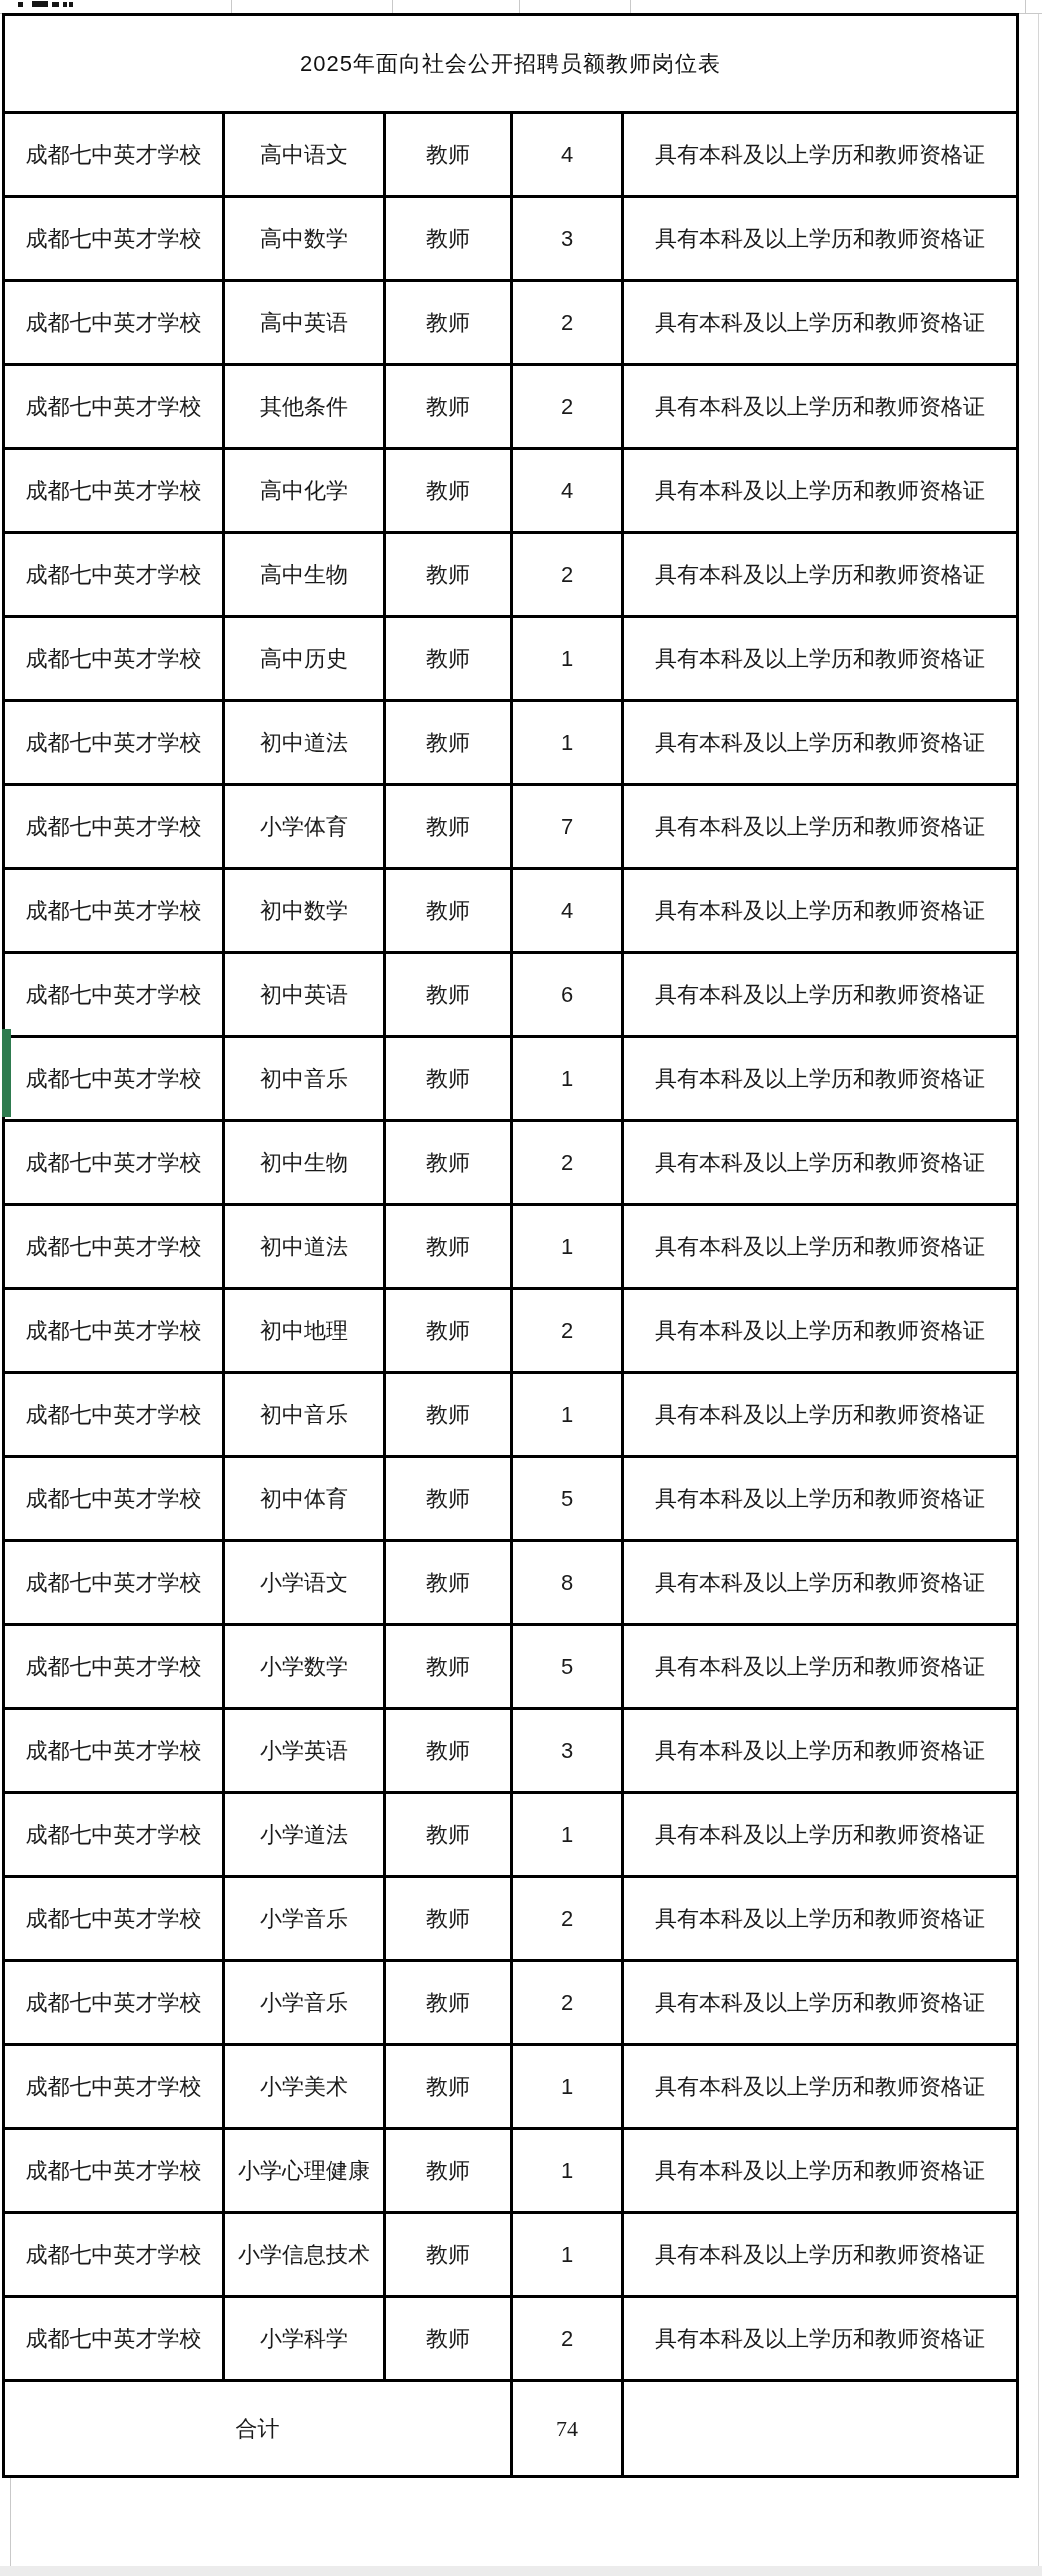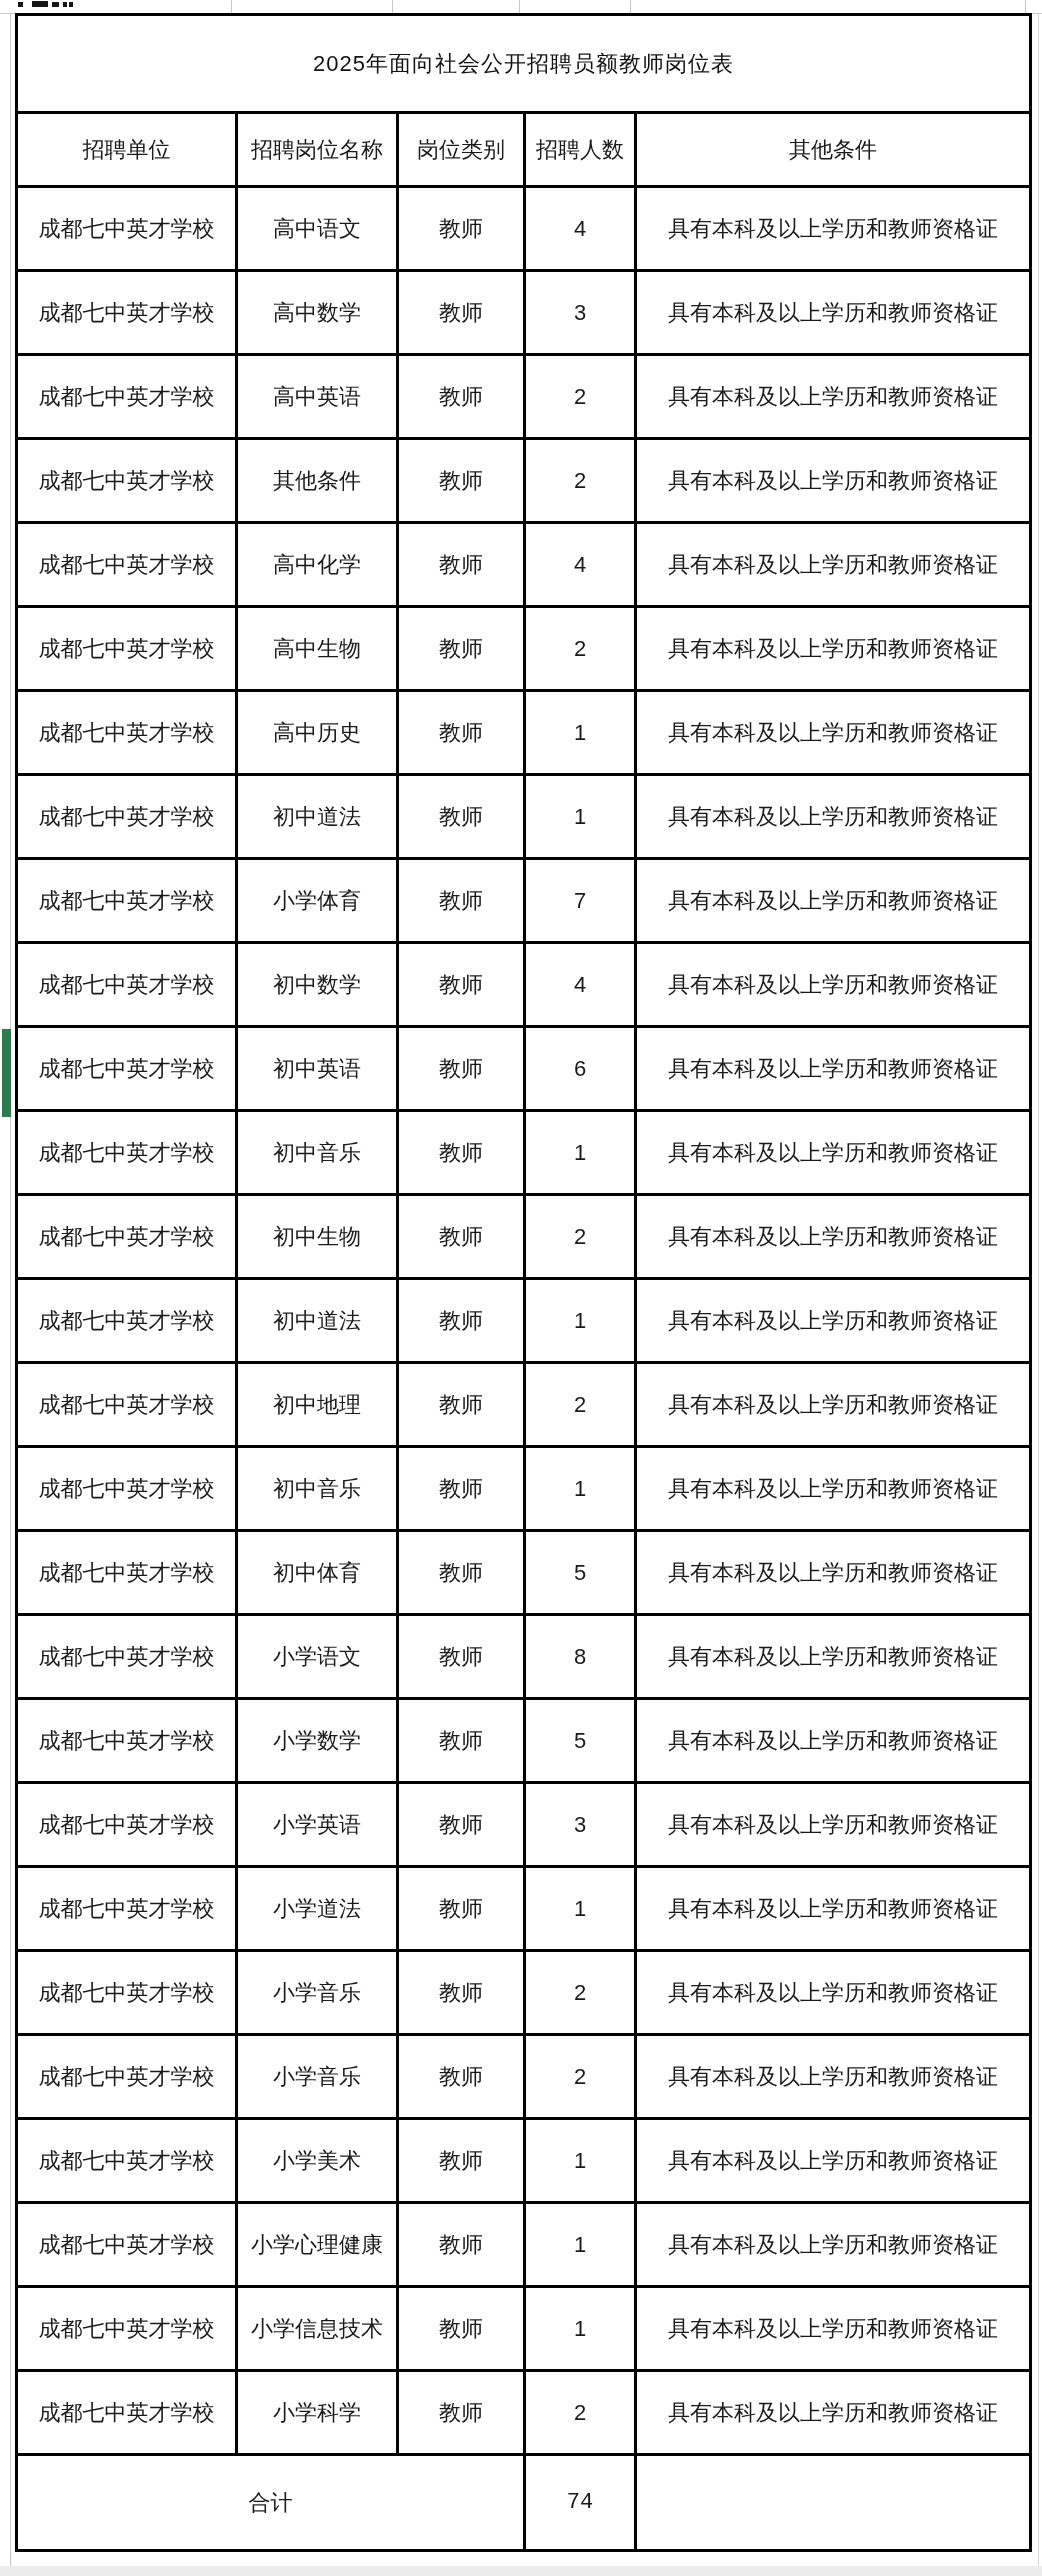--- a/index.html
+++ b/index.html
@@ -47,21 +47,21 @@
   .remnant {
     position: absolute;
     top: 2px;
     height: 5px;
     background: #151515;
   }
 
   
   table.sheet {
     position: absolute;
-    left: 15px;
+    left: 2px;
     top: 13px;
     width: 1015px;
     border-collapse: collapse;
     table-layout: fixed;
     background: #ffffff;
     z-index: 3;
   }
   table.sheet td {
     border: 3px solid #000000;
     text-align: center;
@@ -78,21 +78,21 @@
 
   td.title-cell {
     border: 1px solid #c9c9c9;
     border-bottom: 3px solid #000000;
     font-size: 34px;
     letter-spacing: 1px;
     color: #111111;
   }
   td.count-cell { font-size: 23px; }
   td.total-count-cell {
-    font-family: Liberation Mono, monospace;
+    font-family: Liberation Serif, serif;
     font-size: 25px;
   }
 
   
   .selection-bar {
     position: absolute;
     left: 2px;
     width: 9px;
     top: 1030px;   
     height: 87px;
@@ -135,27 +135,20 @@
     <col style="width:220px">
     <col style="width:161px">
     <col style="width:127px">
     <col style="width:111px">
     <col style="width:395px">
   </colgroup>
   <tbody>
     <tr class="title-row">
       <td class="title-cell" colspan="5">2025年面向社会公开招聘员额教师岗位表</td>
     </tr>
-    <tr class="header-row">
-      <td>招聘单位</td>
-      <td>招聘岗位名称</td>
-      <td>岗位类别</td>
-      <td>招聘人数</td>
-      <td>其他条件</td>
-    </tr>
   </tbody>
   <tbody>
 
   <tr class="data-row">
     <td>成都七中英才学校</td>
     <td>高中语文</td>
     <td>教师</td>
     <td class="count-cell">4</td>
     <td>具有本科及以上学历和教师资格证</td>
   </tr>

